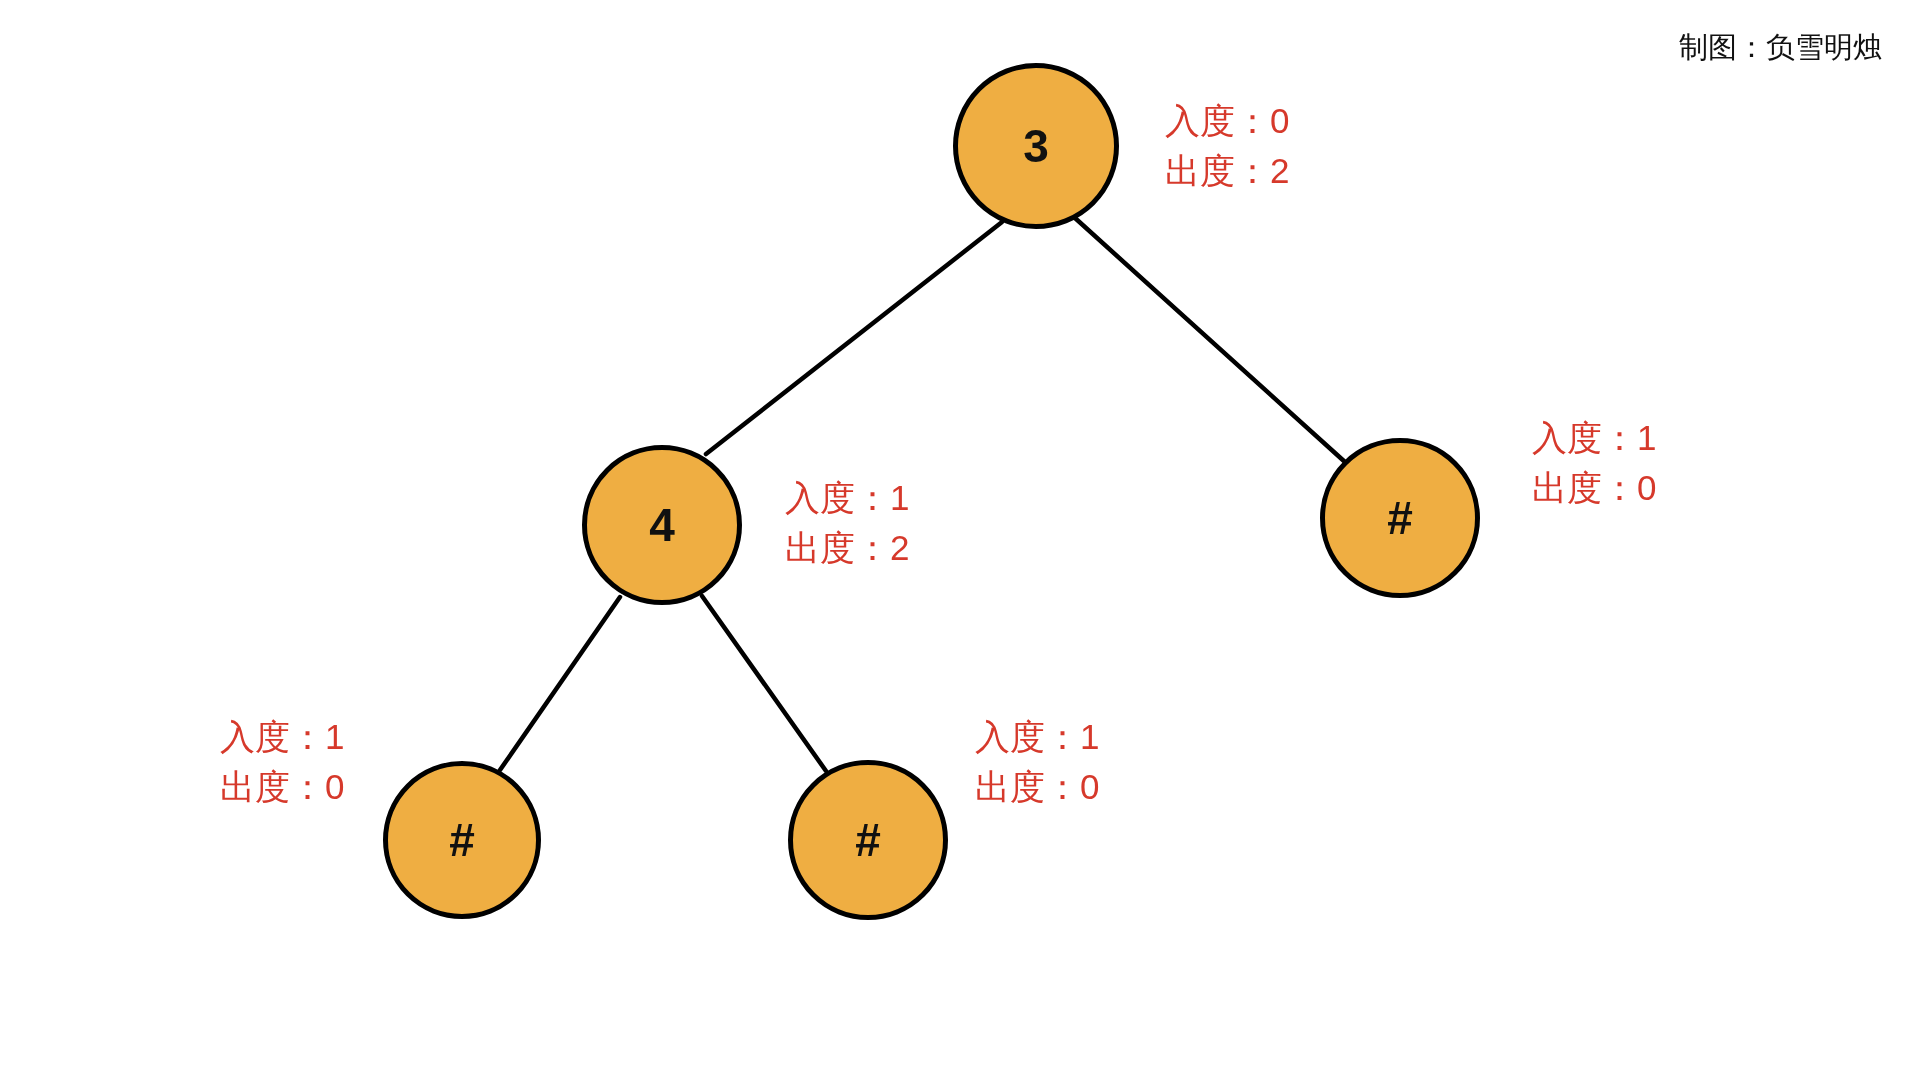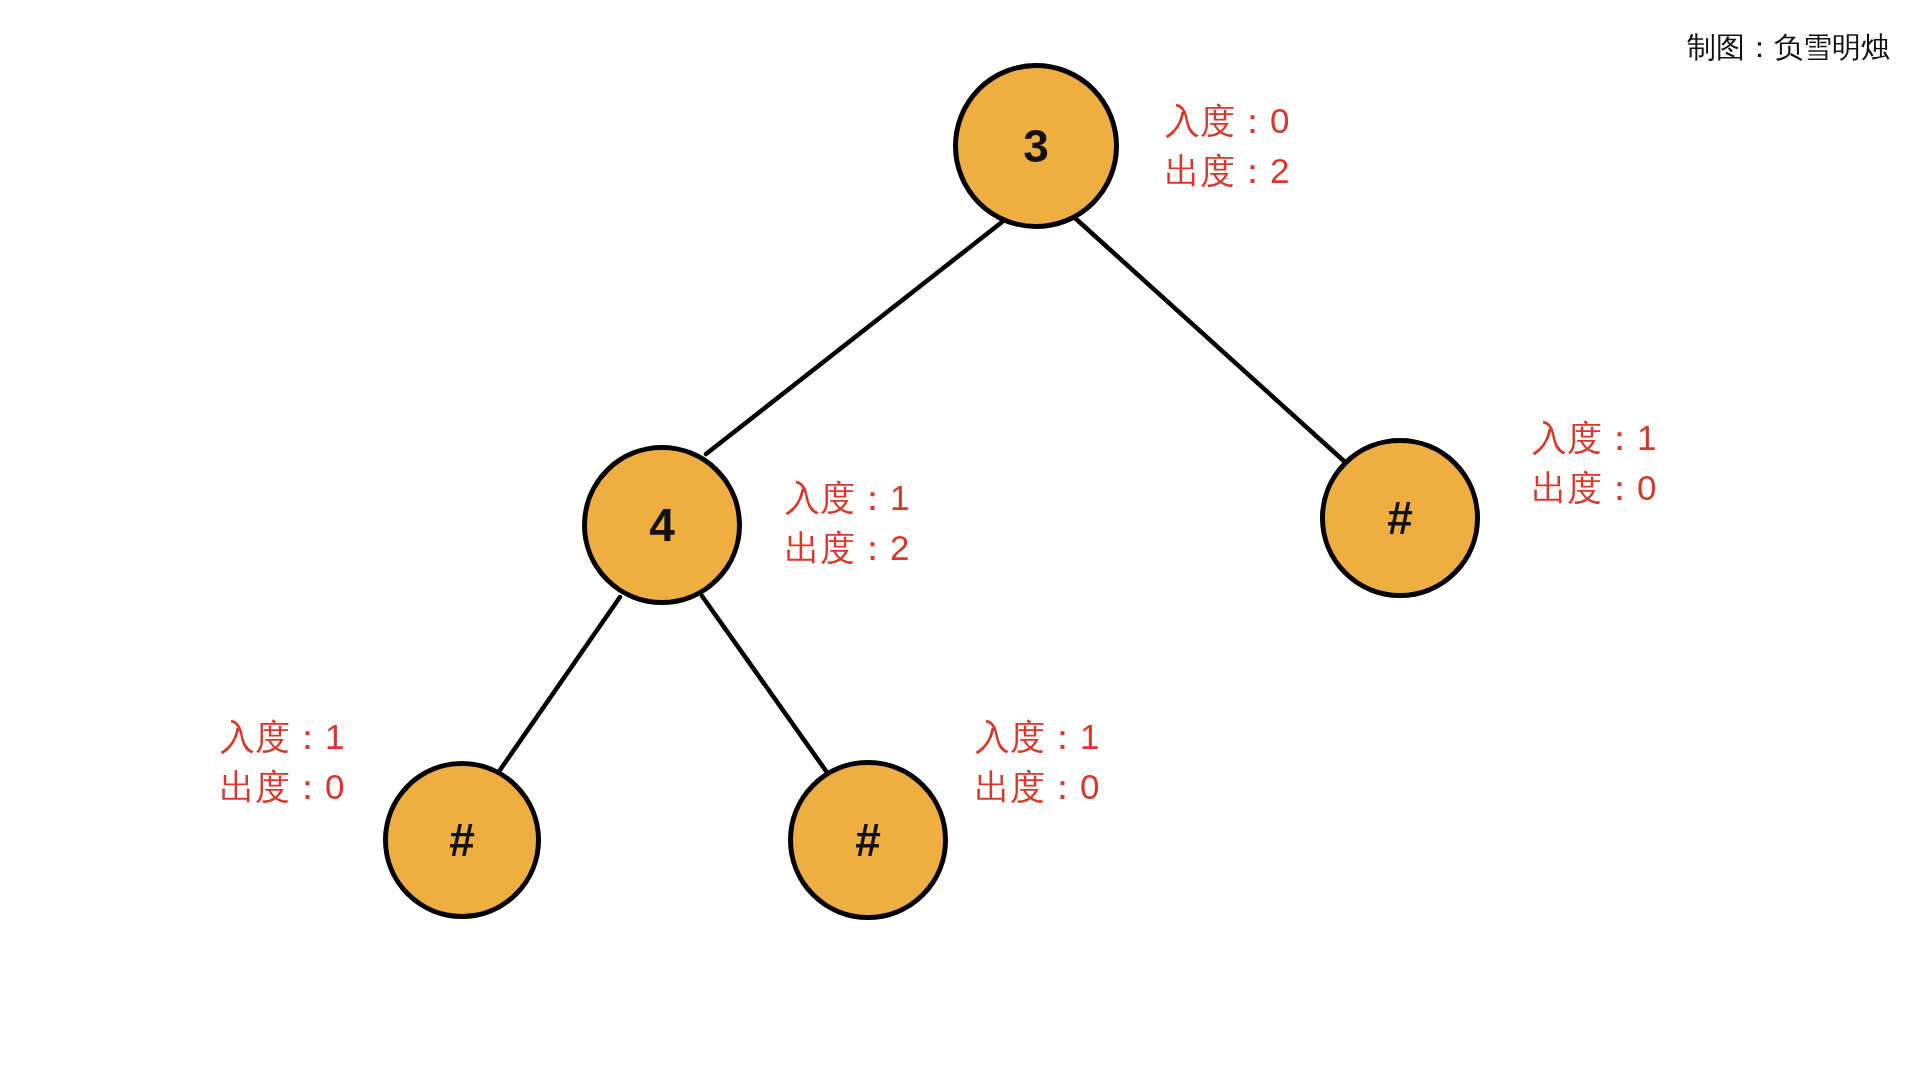--- a/index.html
+++ b/index.html
@@ -109,15 +109,15 @@
       </div>
       <div class="node" style="left: 788px; top: 760px; width: 160px; height: 160px; background: rgb(239, 174, 66); border-color: rgb(0, 0, 0);">
         <span class="node-label" style="color: rgb(17, 17, 17);">#</span>
       </div>
       <div class="degree-box" style="left: 975px; top: 712px; color: rgb(214, 57, 43);">
         <span class="degree-line">入度：1</span>
         <span class="degree-line">出度：0</span>
       </div>
     </div>
 
-  <div class="credit" style="right:30px; top:28px;">制图：负雪明烛</div>
+  <div class="credit" style="right:38px; top:28px;">制图：负雪明烛</div>
 
 </div>
 
 </body></html>

